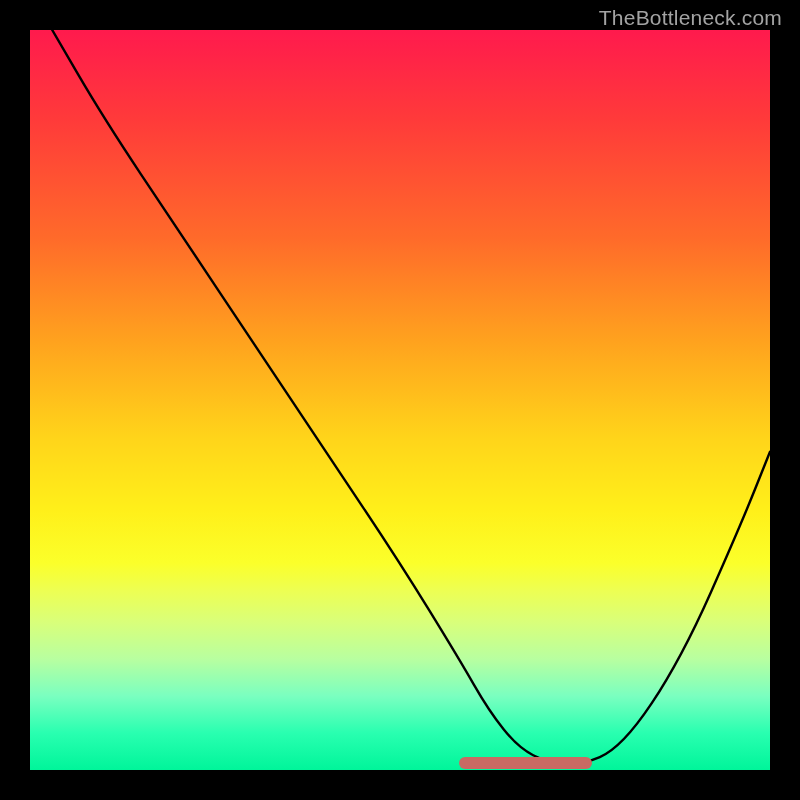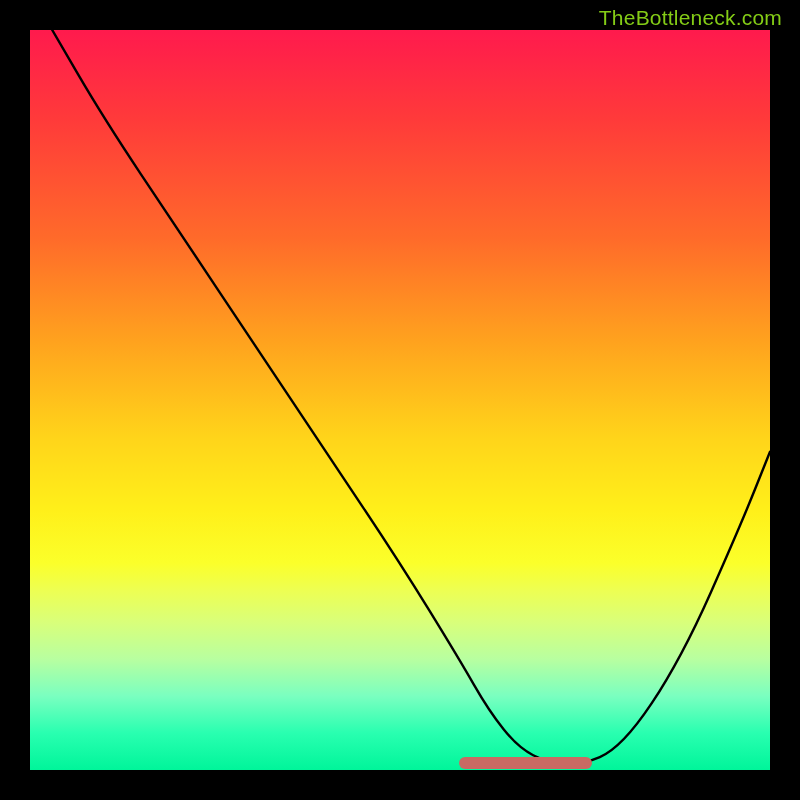--- a/index.html
+++ b/index.html
@@ -36,21 +36,21 @@
       #b8ffa0 85%,
       #7affc0 90%,
       #29ffb0 95%,
       #00f59a 100%
     );
   }
   .watermark {
     position: absolute;
     top: 6px;
     right: 18px;
-    color: #84cc16;
+    color: #a3a3a3;
     font-size: 21px;
     letter-spacing: 0.2px;
     font-weight: 400;
     z-index: 5;
   }
   svg.curve {
     position: absolute;
     left: 0;
     top: 0;
     width: 740px;

